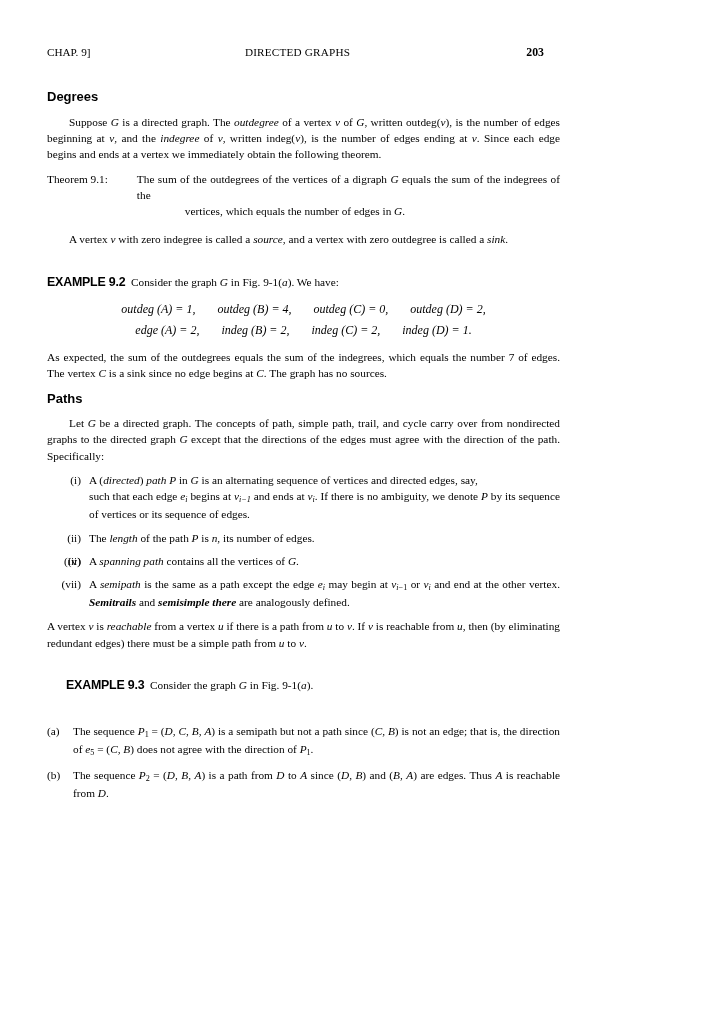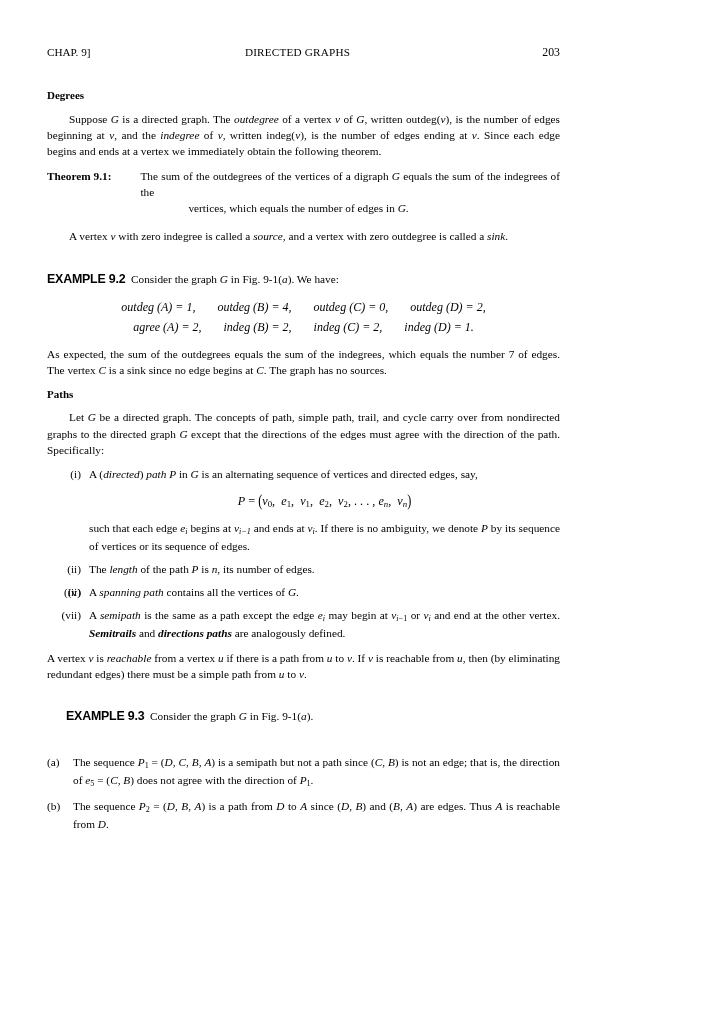--- a/index.html
+++ b/index.html
@@ -38,28 +38,29 @@
     position: absolute;
     left: 0;
     right: 12px;
     top: 0;
     text-align: center;
     font-size: 11.2px;
     letter-spacing: 0.2px;
   }
   .runhead .right {
     position: absolute;
-    right: 0;
+    right: 16px;
     top: 0;
     font-size: 11.8px;
+    font-weight: bold;
   }
   
   h2.sec {
-    font-family: Liberation Serif, serif;
-    font-size: 11px;
+    font-family: Liberation Sans, sans-serif;
+    font-size: 13px;
     font-weight: bold;
     margin: 0 0 7px 0;
   }
   .ex-head {
     font-family: "Liberation Sans", sans-serif;
     font-size: 12.4px;
     font-weight: bold;
     letter-spacing: -0.2px;
   }
   p {
@@ -73,21 +74,21 @@
     margin-top: 18px;
   }
   .gap-top-lg {
     margin-top: 26px;
   }
   .thm {
     display: flex;
     margin: 0 0 8px 0;
   }
   .thm .label {
-    font-weight: bold;
+    font-weight: normal;
     white-space: nowrap;
     padding-right: 5px;
   }
   .thm .body {
     text-align: justify;
     margin-left: 24px;
   }
   .thm .body .ln2 {
     display: block;
     padding-left: 48px;
@@ -182,38 +183,34 @@
   </div>
 
   <p class="indent" style="margin-top:12px;"><span>A vertex </span><i>v</i><span> with zero indegree is called a </span><i>source</i><span>, and a vertex with zero outdegree is called a </span><i>sink</i><span>.</span></p>
 
   <p class="gap-top-lg"><span class="ex-head">EXAMPLE 9.2</span>&nbsp;&nbsp;<span>Consider the graph </span><i>G</i><span> in Fig. 9-1(</span><i>a</i><span>). We have:</span></p>
 
   <div class="eqline first" style="font-size:12px;">
     <span class="cell math">outdeg (A) = 1,</span><span class="sp-wide"></span><span class="cell math">outdeg (B) = 4,</span><span class="sp-wide"></span><span class="cell math">outdeg (C) = 0,</span><span class="sp-wide"></span><span class="cell math">outdeg (D) = 2,</span>
   </div>
   <div class="eqline" style="font-size:12px; margin-bottom:10px;">
-    <span class="cell math">agree (A) = 2,</span><span class="sp-wide"></span><span class="cell math">indeg (B) = 2,</span><span class="sp-wide"></span><span class="cell math">indeg (C) = 2,</span><span class="sp-wide"></span><span class="cell math">indeg (D) = 1.</span>
+    <span class="cell math">edge (A) = 2,</span><span class="sp-wide"></span><span class="cell math">indeg (B) = 2,</span><span class="sp-wide"></span><span class="cell math">indeg (C) = 2,</span><span class="sp-wide"></span><span class="cell math">indeg (D) = 1.</span>
   </div>
 
   <p><span>As expected, the sum of the outdegrees equals the sum of the indegrees, which equals the number 7 of edges. The vertex </span><i>C</i><span> is a sink since no edge begins at </span><i>C</i><span>. The graph has no sources.</span></p>
 
   <h2 class="sec gap-top">Paths</h2>
 
   <p class="indent"><span>Let </span><i>G</i><span> be a directed graph. The concepts of path, simple path, trail, and cycle carry over from nondirected graphs to the directed graph </span><i>G</i><span> except that the directions of the edges must agree with the direction of the path. Specifically:</span></p>
 
   <ol class="romans">
     <li>
       <span class="rn">(i)</span>
       <span><span>A (</span><i>directed</i><span>) </span><i>path</i><i> P</i><span> in </span><i>G</i><span> is an alternating sequence of vertices and directed edges, say,</span></span>
 
-      <div class="eq-center">
-        <i>P</i> = <span class="paren-big">(</span><i>v</i><sub>0</sub>,&nbsp; <i>e</i><sub>1</sub>,&nbsp; <i>v</i><sub>1</sub>,&nbsp; <i>e</i><sub>2</sub>,&nbsp; <i>v</i><sub>2</sub>, . . . , <i>e</i><sub><i>n</i></sub>,&nbsp; <i>v</i><sub><i>n</i></sub><span class="paren-big">)</span>
-        
-      </div>
 
       <div style="text-align:justify;"><span>such that each edge </span><i>e</i><sub><i>i</i></sub><span> begins at </span><i>v</i><sub><i>i−1</i></sub><span> and ends at </span><i>v</i><sub><i>i</i></sub><span>. If there is no ambiguity, we denote </span><i>P</i><span> by its sequence of vertices or its sequence of edges.</span></div>
     </li>
 
     <li>
       <span class="rn">(ii)</span>
       <span>The <i>length</i> of the path <i>P</i> is <i>n</i>, its number of edges.
         
       </span>
     </li>
@@ -226,21 +223,21 @@
     <li>
       <span class="rn">(v)</span>
       <span>A <i>spanning path</i> contains all the vertices of <i>G</i>.
         
       </span>
     </li>
 
 
     <li>
       <span class="rn">(vii)</span>
-      <span>A <i>semipath</i> is the same as a path except the edge <i>e</i><sub><i>i</i></sub> may begin at <i>v</i><sub><i>i</i>−1</sub> or <i>v</i><sub><i>i</i></sub> and end at the other vertex. <b><i>Semitrails</i></b> and <b><i>directions paths</i></b> are analogously defined.
+      <span>A <i>semipath</i> is the same as a path except the edge <i>e</i><sub><i>i</i></sub> may begin at <i>v</i><sub><i>i</i>−1</sub> or <i>v</i><sub><i>i</i></sub> and end at the other vertex. <b><i>Semitrails</i></b> and <b><i>semisimple there</i></b> are analogously defined.
         
       </span>
     </li>
   </ol>
 
   <p style="margin-top:8px;"><span>A vertex </span><i>v</i><span> is </span><i>reachable</i><span> from a vertex </span><i>u</i><span> if there is a path from </span><i>u</i><span> to </span><i>v</i><span>. If </span><i>v</i><span> is reachable from </span><i>u</i><span>, then (by eliminating redundant edges) there must be a simple path from </span><i>u</i><span> to </span><i>v</i><span>.</span></p>
 
   <p class="gap-top-lg" style="margin-bottom:28px;padding-left:19px;"><span class="ex-head">EXAMPLE 9.3</span>&nbsp;&nbsp;<span>Consider the graph </span><i>G</i><span> in Fig. 9-1(</span><i>a</i><span>).</span></p>
 
   <ol class="letters">

